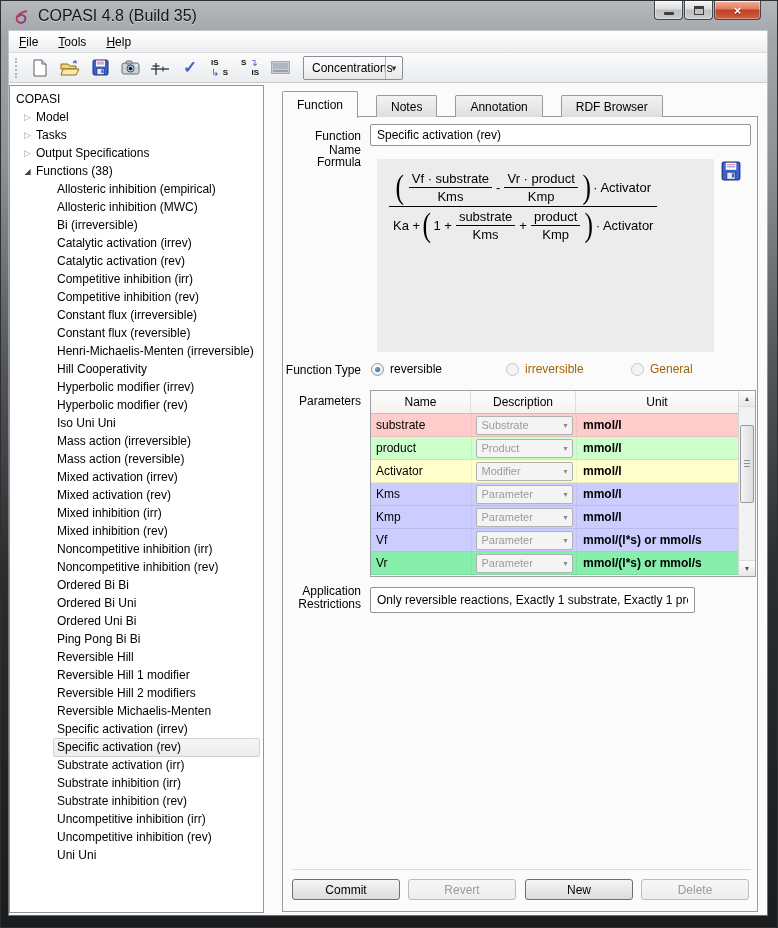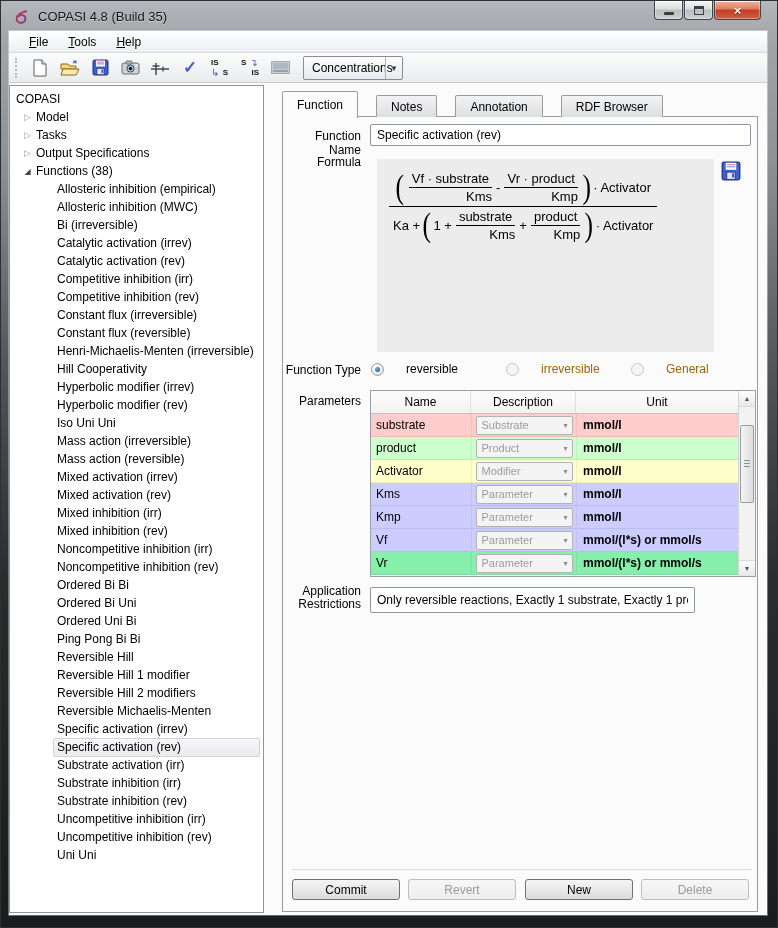--- a/index.html
+++ b/index.html
@@ -5,37 +5,37 @@
   * { box-sizing: border-box; margin: 0; padding: 0; }
   html,body { width: 778px; height: 928px; }
   body { font-family: "Liberation Sans", sans-serif; font-size: 12px; color: #000; }
 
   
   .window { position: relative; width: 778px; height: 928px; overflow: hidden;
     background: linear-gradient(180deg,#b4b8bc 0%,#a2a6aa 4%,#8c9094 18%,#55585c 38%,#2a2c2e 62%,#1b1c1e 100%);
     border: 1px solid #2d2f31; }
   .titlebar { position: absolute; top: 0; left: 0; right: 0; height: 30px;
     display: flex; align-items: center; padding-left: 12px; gap: 8px; }
-  .title-text { font-size: 13px; color: #141414; text-shadow: 0 1px 0 rgba(255,255,255,.45); }
+  .title-text { font-size: 16px; color: #141414; text-shadow: 0 1px 0 rgba(255,255,255,.45); }
   .win-controls { position: absolute; top: 0; right: 16px; display: flex; gap: 1px; }
   .win-btn { height: 19px; width: 29px; border: 1px solid #41464b; border-top: none;
     border-radius: 0 0 4px 4px; display: flex; align-items: center; justify-content: center;
     background: linear-gradient(180deg,#f5f5f5 0%,#dcdddd 45%,#bcbec0 50%,#cdced0 100%);
     box-shadow: inset 0 1px 0 rgba(255,255,255,.8), inset 0 0 0 1px rgba(255,255,255,.35); }
   .win-btn.close { width: 47px;
     background: linear-gradient(180deg,#f2b09a 0%,#e07b5d 45%,#c33d24 50%,#cf6046 100%); }
   .glyph-min { width: 10px; height: 3px; background: #3c3f42; margin-top: 7px; border-radius: 1px; }
   .glyph-max { width: 10px; height: 9px; border: 1px solid #3c3f42; border-top-width: 3px; background: transparent; }
   .glyph-close { color: #fff; font-weight: bold; font-size: 13px; text-shadow: 0 1px 1px rgba(0,0,0,.5); line-height: 1; }
 
   
   .client { position: absolute; left: 8px; top: 30px; width: 758px; height: 884px;
     background: #fbfbfb; box-shadow: 0 0 0 1px rgba(255,255,255,.35); }
 
-  .menubar { height: 22px; display: flex; align-items: center; gap: 20px; padding-left: 20px;
+  .menubar { height: 22px; display: flex; align-items: center; gap: 20px; padding-left: 10px;
     background: linear-gradient(180deg,#ffffff,#eceef1); border-bottom: 1px solid #d9dbde; }
   .menu-item { cursor: default; }
   .menu-item .accel { text-decoration: underline; }
 
   .toolbar { height: 30px; display: flex; align-items: center; gap: 8px; padding-left: 6px;
     background: linear-gradient(180deg,#fcfcfc,#e9ebee); border-bottom: 1px solid #cccdd0; }
   .grip { width: 3px; height: 20px; border-left: 2px dotted #b3b6ba; margin-right: 3px; }
   .tb-icon { width: 22px; height: 22px; display: flex; align-items: center; justify-content: center; position: relative; }
   .tb-icon.check-glyph { color: #4a5fc0; font-size: 17px; font-weight: bold; }
   .icon-text { position: absolute; font-size: 8px; font-weight: bold; color: #111; line-height: 1; }
@@ -76,30 +76,30 @@
   .flabel { position: absolute; left: 0; width: 84px; padding-right: 6px; text-align: right; color: #000; }
   .tinput { position: absolute; border: 1px solid #8f959b; border-radius: 2px; background: #fff;
     font-family: "Liberation Sans", sans-serif; font-size: 12px; padding: 0 6px; color: #000; }
 
   
   .formula-box { position: absolute; left: 94px; top: 42px; width: 337px; height: 193px;
     background: #ececec; padding: 10px 0 0 12px; font-size: 13px; }
   .mfrac { display: inline-flex; flex-direction: column; align-items: center; }
   .mline { display: flex; align-items: center; gap: 2px; padding: 2px 4px; }
   .mbar { align-self: stretch; height: 1px; background: #000; }
-  .sfrac { display: inline-flex; flex-direction: column; align-items: flex-end; margin: 0 2px; }
+  .sfrac { display: inline-flex; flex-direction: column; align-items: center; margin: 0 2px; }
   .sfrac .n { padding: 0 3px 1px 3px; border-bottom: 1px solid #000; }
   .sfrac .d { padding-top: 1px; }
   .paren { font-family: "Liberation Serif", serif; font-size: 34px; font-weight: 300; line-height: .9;
     transform: scaleX(.75); margin: 0 -1px; }
   .fsave { position: absolute; left: 438px; top: 44px; width: 20px; height: 20px; cursor: pointer; }
 
   
   .radio-group { position: absolute; left: 88px; top: 245px; width: 386px; height: 16px; }
-  .radio-item { position: absolute; display: flex; align-items: center; gap: 22px; }
+  .radio-item { position: absolute; display: flex; align-items: center; gap: 6px; }
   .radio-circle { width: 13px; height: 13px; border-radius: 50%; border: 1px solid #8e99a2;
     background: radial-gradient(circle at 35% 30%, #ffffff, #dcdfe1); position: relative; }
   .radio-item.selected .radio-circle::after { content: ""; position: absolute; inset: 3px; border-radius: 50%;
     background: radial-gradient(circle at 35% 35%, #79aedb, #274a6d); }
   .radio-item.disabled .radio-circle { border-color: #c3c6c9; background: #f4f4f4; }
   .radio-item.disabled .rlabel { color: #a16207; }
 
   
   .param-table { position: absolute; left: 87px; top: 273px; width: 386px; height: 187px;
     border: 1px solid #9aa0a5; background: #fff; overflow: hidden; }

